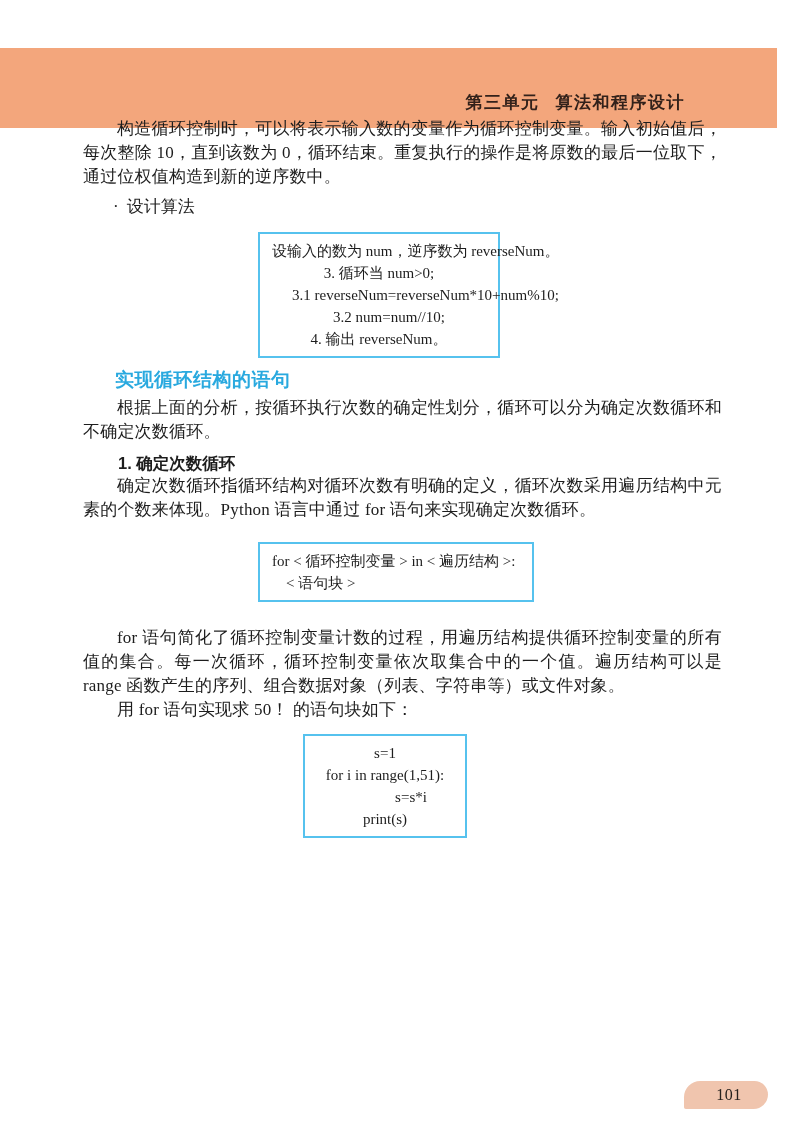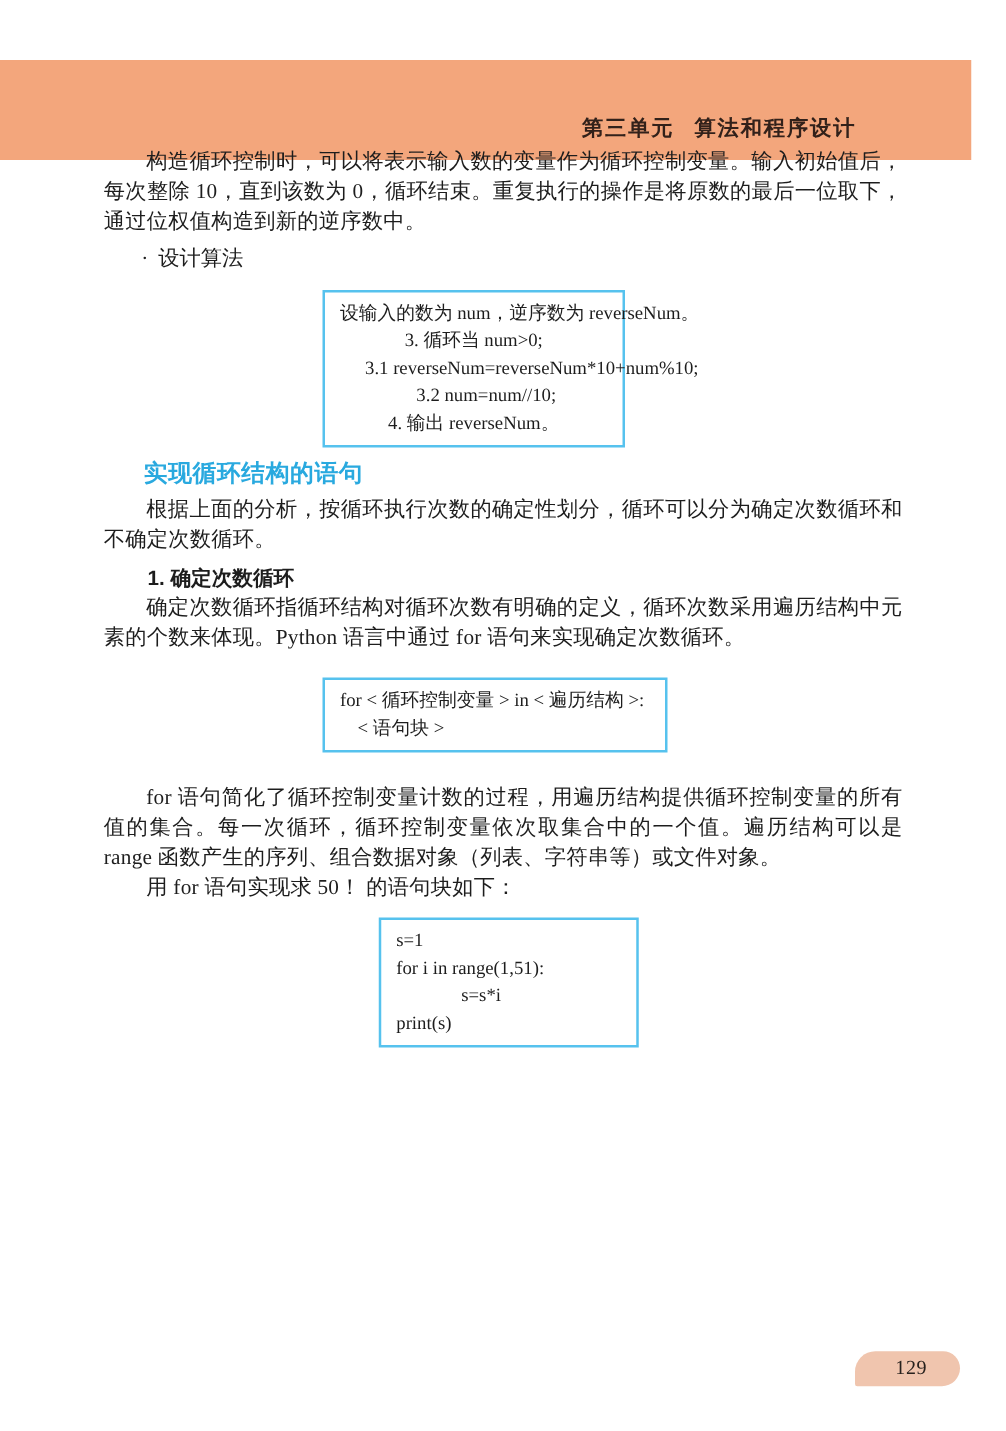--- a/index.html
+++ b/index.html
@@ -85,22 +85,23 @@
     padding: 6px 12px;
     text-align: center;
   }
   .syntax-box {
     margin: 20px 0 0 175px;
     width: 276px;
     padding: 6px 12px;
   }
   .code-box {
     margin: 12px 0 0 220px;
-    width: 208px;
+    width: 164px;
     padding: 6px 12px;
+    text-align: center;
   }
   .p2 { margin-top: 28px; }
   .section-heading {
     margin: 9px 0 0 32px;
     font-family: "Liberation Sans", "DejaVu Sans", sans-serif;
     font-weight: bold;
     font-size: 19px;
     line-height: 26px;
     color: #29a9df;
     letter-spacing: 0.5px;
@@ -188,16 +189,16 @@
       <div class="box-line">s=1</div>
       <div class="box-line">for i in range(1,51):</div>
       <div class="box-line ind3">s=s*i</div>
       <div class="box-line">print(s)</div>
     </div>
 
 
   </div>
 
   <div class="page-badge">
-    <span class="num">129</span>
+    <span class="num">101</span>
   </div>
 
 </div>
 
 </body></html>

